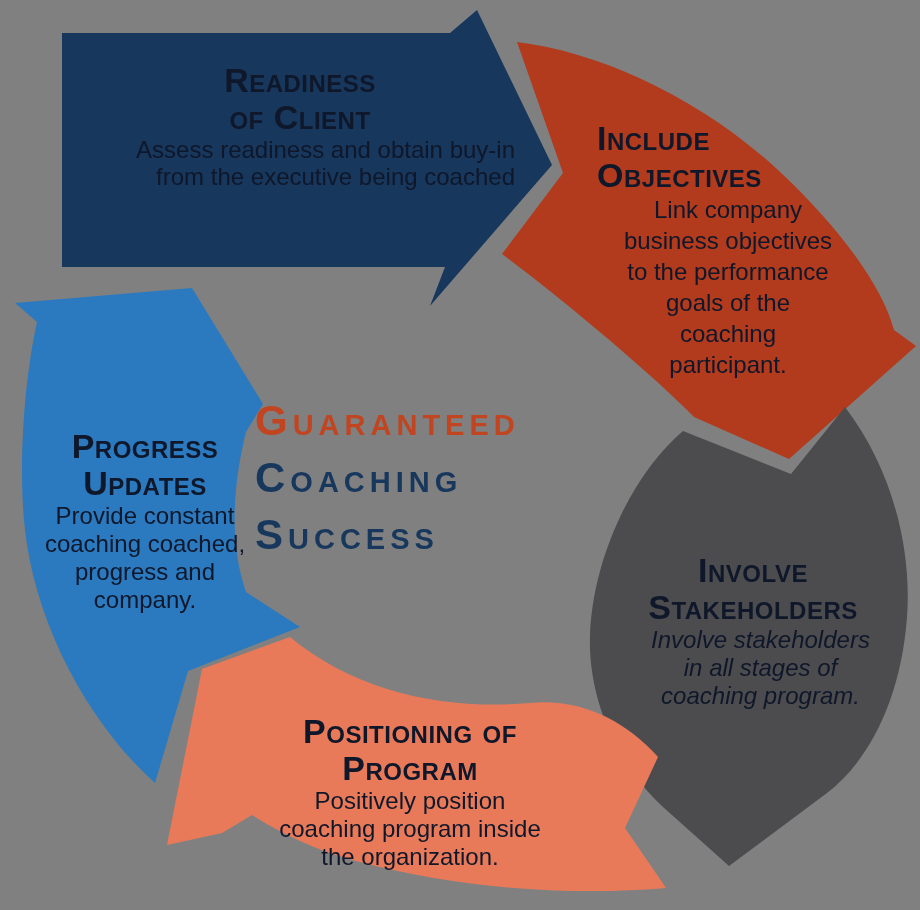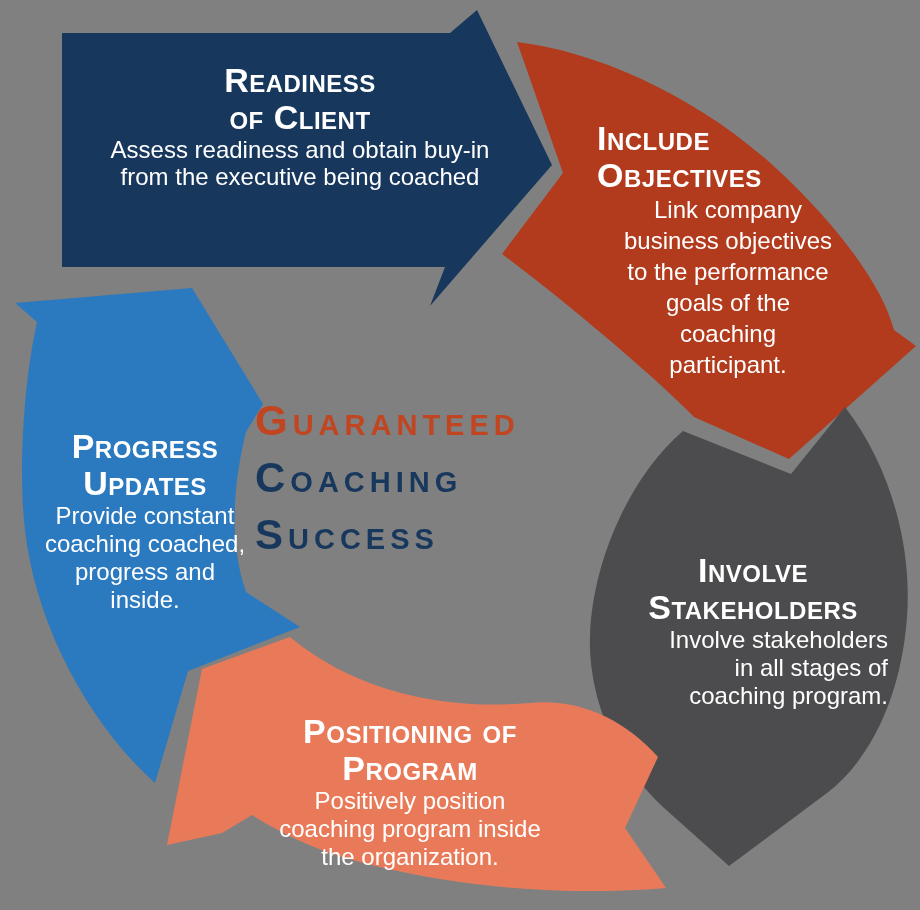--- a/index.html
+++ b/index.html
@@ -5,37 +5,37 @@
   html,body{margin:0;padding:0;}
   body{
     width:920px;height:910px;overflow:hidden;
     font-family:"Liberation Sans",sans-serif;
   }
   .stage{
     position:relative;width:920px;height:910px;
   }
   .stage svg{position:absolute;left:0;top:0;}
   .label{
-    position:absolute;color:#ffffff;text-align:center;
+    position:absolute;color:#0f172a;text-align:center;
   }
   .label .h{
     font-weight:bold;font-variant:small-caps;
     font-size:34px;line-height:37px;letter-spacing:0.5px;
   }
   .label .b{
     font-size:24px;line-height:28px;
   }
   
   .lbl-readiness{left:85px;top:62px;width:430px;}
-  .lbl-readiness .b{line-height:27px;}
+  .lbl-readiness .b{line-height:27px;text-align:right;}
   .lbl-objectives{left:588px;top:120px;width:280px;}
   .lbl-objectives .h{text-align:left;padding-left:9px;}
   .lbl-objectives .b{line-height:31px;}
   .lbl-stakeholders{left:618px;top:552px;width:270px;}
-  .lbl-stakeholders .b{text-align:right;padding-left:15px;}
+  .lbl-stakeholders .b{text-align:center;padding-left:15px;font-style:italic;}
   .lbl-positioning{left:245px;top:713px;width:330px;}
   .lbl-progress{left:36px;top:428px;width:218px;}
   
   .center-title{
     position:absolute;left:255px;top:392px;width:415px;
     text-align:left;font-weight:bold;font-variant:small-caps;
   }
   .center-title .t{
     font-size:42px;line-height:57px;letter-spacing:5px;
   }
@@ -104,21 +104,21 @@
     <div class="b">coaching program inside</div>
     <div class="b">the organization.</div>
   </div>
 
   <div class="label lbl-progress">
     <div class="h">Progress</div>
     <div class="h">Updates</div>
     <div class="b">Provide constant</div>
     <div class="b">coaching coached,</div>
     <div class="b">progress and</div>
-    <div class="b">inside.</div>
+    <div class="b">company.</div>
   </div>
 
   <div class="center-title">
     <div class="t" style="color: rgb(192, 69, 32);">Guaranteed</div>
     <div class="t" style="color: rgb(23, 55, 93);">Coaching</div>
     <div class="t" style="color: rgb(23, 55, 93);">Success</div>
   </div>
 
 </div>
 

